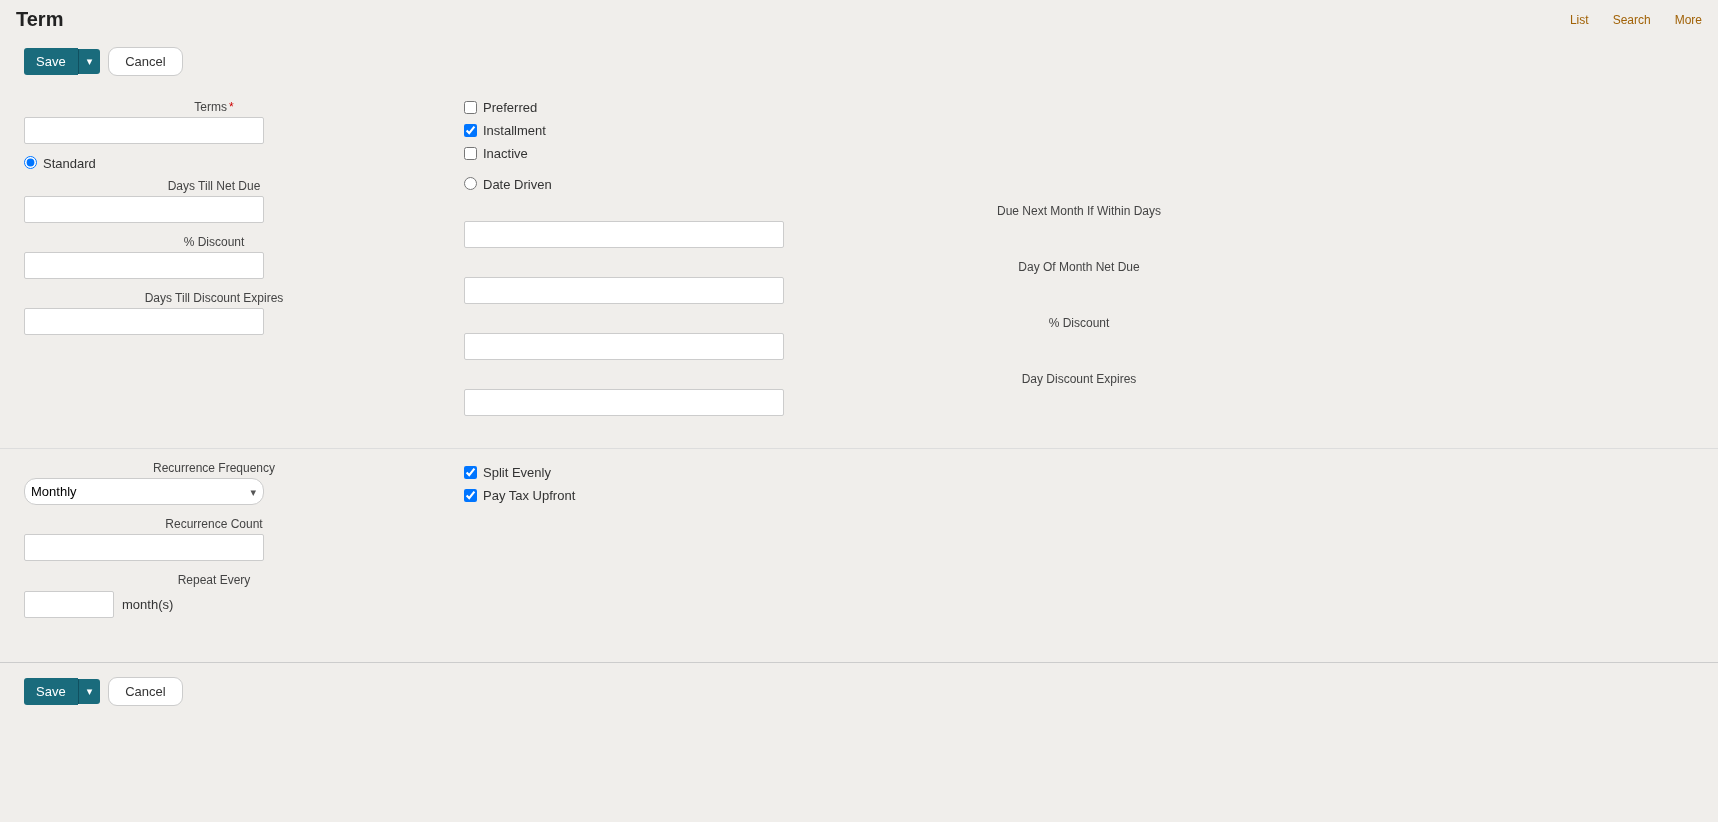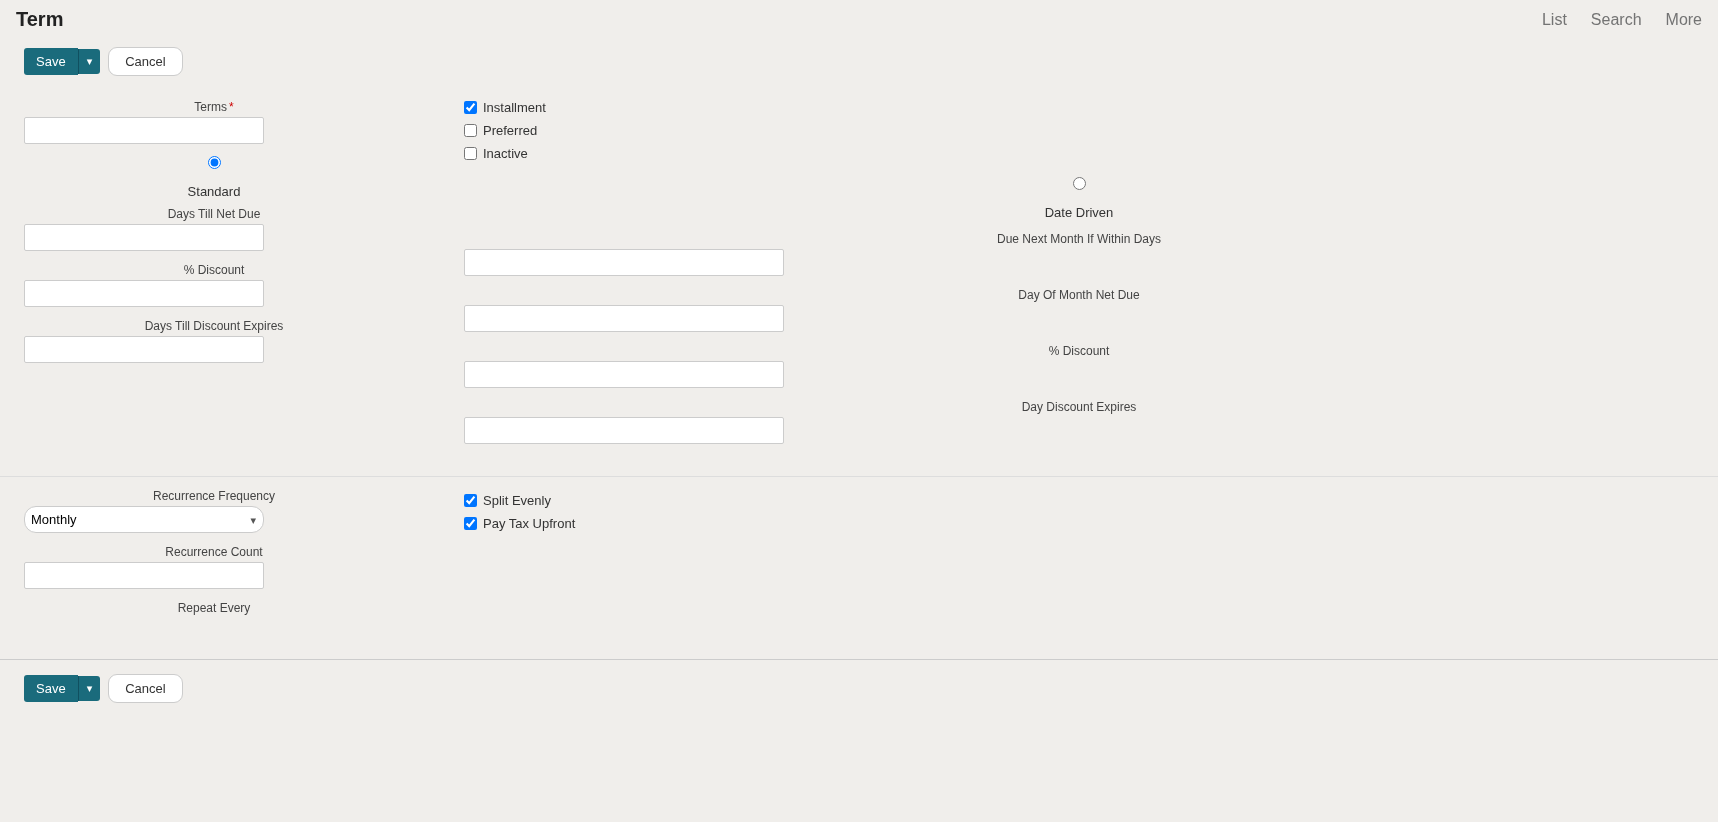--- a/index.html
+++ b/index.html
@@ -26,22 +26,22 @@
       font-size: 20px;
       font-weight: bold;
       color: #222;
     }
     .top-bar-right {
       display: flex;
       align-items: center;
       gap: 24px;
     }
     .top-nav-link {
-      color: #737373;
-      font-size: 16px;
+      color: #a16207;
+      font-size: 12px;
       cursor: pointer;
       text-decoration: none;
     }
     .btn-group {
       display: flex;
       align-items: center;
       margin-top: 4px;
       margin-bottom: 4px;
     }
     .btn-save {
@@ -113,25 +113,24 @@
       width: 100%;
       max-width: 320px;
       padding: 5px 6px;
       border: 1px solid #ccc;
       background: #fff;
       font-size: 13px;
       border-radius: 2px;
     }
     .radio-row {
       display: flex;
-      align-items: center;
-      gap: 15px;
+      align-items: flex-start;
+      gap: 6px;
       margin-bottom: 8px;
       font-size: 13px;
-      flex-direction: column;
     }
     .checkbox-row {
       display: flex;
       align-items: center;
       gap: 6px;
       margin-bottom: 8px;
       font-size: 13px;
     }
     .section-divider {
       border: none;
@@ -253,26 +252,26 @@
       </div>
 
       <div class="field-group">
         <div class="field-label">Days Till Discount Expires</div>
         <input type="text" class="field-input" value="" style="">
       </div>
     </div>
 
     <div class="form-col-right">
       <div class="checkbox-row">
+        <input type="checkbox" id="preferred-cb" style="">
+        <label for="preferred-cb">Preferred</label>
+      </div>
+      <div class="checkbox-row">
         <input type="checkbox" id="installment-cb" checked="" style="">
         <label for="installment-cb">Installment</label>
-      </div>
-      <div class="checkbox-row">
-        <input type="checkbox" id="preferred-cb" style="">
-        <label for="preferred-cb">Preferred</label>
       </div>
       <div class="checkbox-row" style="margin-bottom: 16px;">
         <input type="checkbox" id="inactive-cb" style="">
         <label for="inactive-cb">Inactive</label>
       </div>
 
       <div class="radio-row" style="margin-bottom: 12px;">
         <input type="radio" name="term-type" id="date-driven-radio" style="">
         <label for="date-driven-radio">Date Driven</label>
       </div>
@@ -318,20 +317,24 @@
         </div>
       </div>
 
       <div class="field-group">
         <div class="field-label">Recurrence Count</div>
         <input type="text" class="field-input" value="" style="">
       </div>
 
       <div class="field-group">
         <div class="field-label">Repeat Every</div>
+        <div class="repeat-row">
+          <input type="text" class="repeat-input" value="" style="">
+          <span>month(s)</span>
+        </div>
       </div>
     </div>
 
     <div class="recurrence-right">
       <div class="checkbox-row">
         <input type="checkbox" id="split-evenly-cb" checked="" style="">
         <label for="split-evenly-cb">Split Evenly</label>
       </div>
       <div class="checkbox-row">
         <input type="checkbox" id="pay-tax-upfront-cb" checked="" style="">

